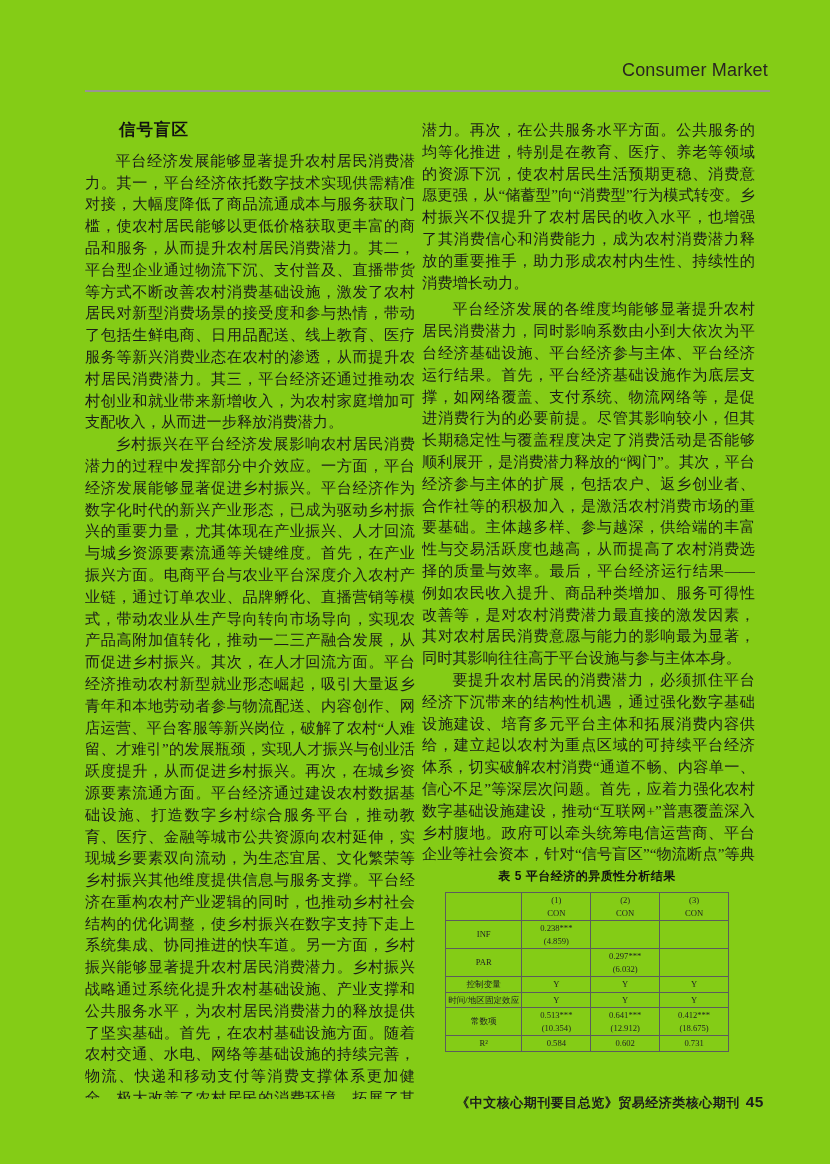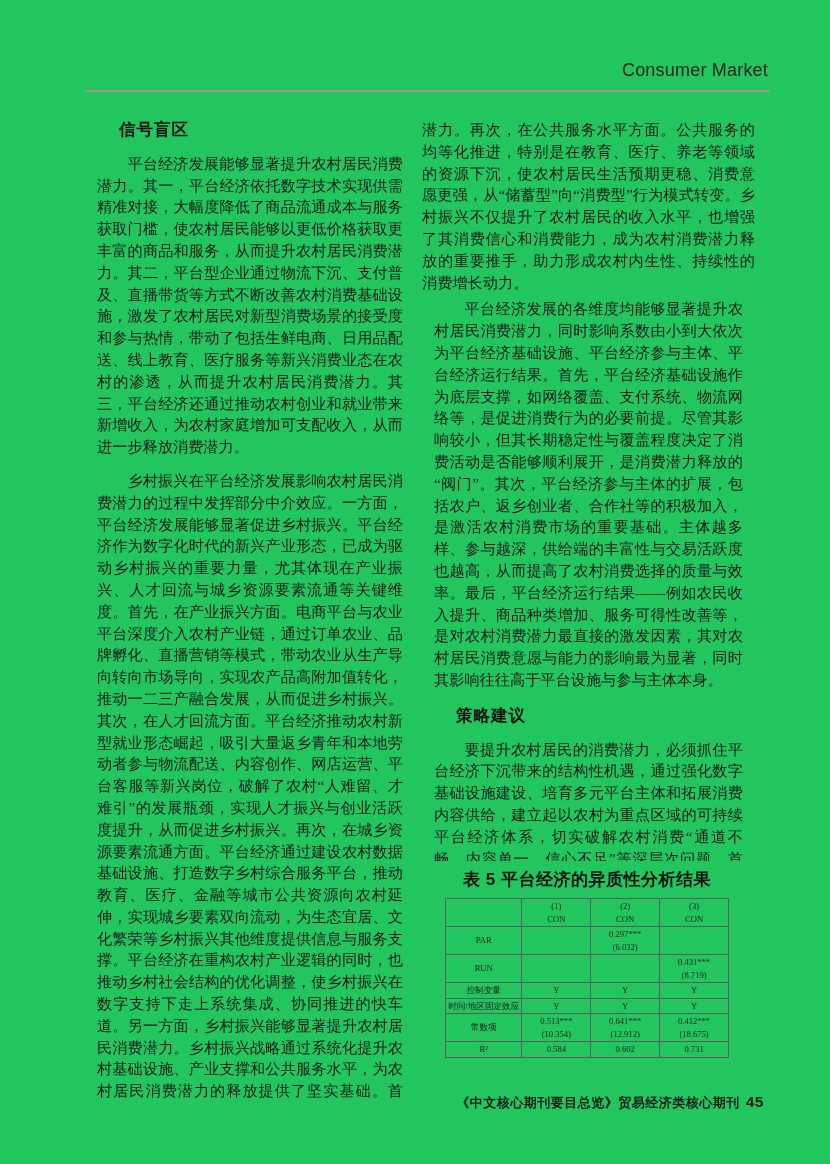--- a/index.html
+++ b/index.html
@@ -1,19 +1,19 @@
 <!DOCTYPE html>
 <html lang="zh"><head>
 <meta charset="utf-8">
 <style>
   html,body{margin:0;padding:0;background:#ffffff;}
   .page{
     position:relative;
     width:830px;height:1164px;
-    background:#22c55e;
+    background:#84cc16;
     font-family:"Liberation Serif","DejaVu Serif",serif;
     color:#1b1b1b;
     overflow:hidden;
   }
   .journal-header{
     position:absolute;top:60px;right:62px;
     font-family:"Liberation Sans","DejaVu Sans",sans-serif;
     font-size:18px;color:#2a2422;letter-spacing:0.2px;
   }
   .header-rule{
@@ -30,31 +30,31 @@
   .sec-title{
     font-family:"Liberation Sans","DejaVu Sans",sans-serif;
     font-weight:bold;font-size:16.5px;color:#111;
     margin:0 0 9px 0;padding-left:34px;letter-spacing:1px;
   }
   .sec-title2{
     font-family:"Liberation Sans","DejaVu Sans",sans-serif;
     font-weight:bold;font-size:16.5px;color:#111;
     margin:14px 0 8px 0;padding-left:34px;letter-spacing:1px;
   }
-  .para{margin:12px;text-indent:2em;}
+  .para{margin:0;text-indent:2em;}
   .para-cont{margin:0;text-indent:0;}
   .para-gap{margin-top:5px;}
   .sub-title{
     font-style:italic;font-size:15px;color:#1b1b1b;
     margin:0 0 3px 0;text-indent:2em;font-weight:normal;
   }
   .table-block{position:absolute;left:445px;top:868px;width:284px;}
   .table-title{
     font-family:"Liberation Sans","DejaVu Sans",sans-serif;
-    font-weight:bold;font-size:17px;color:#111;
+    font-weight:bold;font-size:12px;color:#111;
     text-align:center;margin:0 0 7px 0;letter-spacing:0.5px;
   }
   table.results{
     width:100%;border-collapse:collapse;
     font-size:8.6px;line-height:12.5px;color:#222;
     table-layout:fixed;
   }
   table.results th,table.results td{
     border:1px solid #5c5c5c;
     text-align:center;vertical-align:middle;
@@ -80,21 +80,20 @@
 
   <div class="col col-left">
     <h2 class="sec-title">信号盲区</h2>
     <p class="para">平台经济发展能够显著提升农村居民消费潜力。其一，平台经济依托数字技术实现供需精准对接，大幅度降低了商品流通成本与服务获取门槛，使农村居民能够以更低价格获取更丰富的商品和服务，从而提升农村居民消费潜力。其二，平台型企业通过物流下沉、支付普及、直播带货等方式不断改善农村消费基础设施，激发了农村居民对新型消费场景的接受度和参与热情，带动了包括生鲜电商、日用品配送、线上教育、医疗服务等新兴消费业态在农村的渗透，从而提升农村居民消费潜力。其三，平台经济还通过推动农村创业和就业带来新增收入，为农村家庭增加可支配收入，从而进一步释放消费潜力。</p>
     <p class="para">乡村振兴在平台经济发展影响农村居民消费潜力的过程中发挥部分中介效应。一方面，平台经济发展能够显著促进乡村振兴。平台经济作为数字化时代的新兴产业形态，已成为驱动乡村振兴的重要力量，尤其体现在产业振兴、人才回流与城乡资源要素流通等关键维度。首先，在产业振兴方面。电商平台与农业平台深度介入农村产业链，通过订单农业、品牌孵化、直播营销等模式，带动农业从生产导向转向市场导向，实现农产品高附加值转化，推动一二三产融合发展，从而促进乡村振兴。其次，在人才回流方面。平台经济推动农村新型就业形态崛起，吸引大量返乡青年和本地劳动者参与物流配送、内容创作、网店运营、平台客服等新兴岗位，破解了农村“人难留、才难引”的发展瓶颈，实现人才振兴与创业活跃度提升，从而促进乡村振兴。再次，在城乡资源要素流通方面。平台经济通过建设农村数据基础设施、打造数字乡村综合服务平台，推动教育、医疗、金融等城市公共资源向农村延伸，实现城乡要素双向流动，为生态宜居、文化繁荣等乡村振兴其他维度提供信息与服务支撑。平台经济在重构农村产业逻辑的同时，也推动乡村社会结构的优化调整，使乡村振兴在数字支持下走上系统集成、协同推进的快车道。另一方面，乡村振兴能够显著提升农村居民消费潜力。乡村振兴战略通过系统化提升农村基础设施、产业支撑和公共服务水平，为农村居民消费潜力的释放提供了坚实基础。首先，在农村基础设施方面。随着农村交通、水电、网络等基础设施的持续完善，物流、快递和移动支付等消费支撑体系更加健全，极大改善了农村居民的消费环境，拓展了其可及消费范围，从而提升农村居民消费潜力。其次，在产业支撑方面。在乡村产业振兴的推动下，越来越多的农村地区实现产业转型升级，农民收入来源从单一的传统农业拓展至农产品深加工、乡村旅游、农村电商等多元渠道，有效提升了农村居民的稳定收入与消费能力，从而提升农村居民消费</p>
   </div>
 
   <div class="col col-right">
     <p class="para-cont">潜力。再次，在公共服务水平方面。公共服务的均等化推进，特别是在教育、医疗、养老等领域的资源下沉，使农村居民生活预期更稳、消费意愿更强，从“储蓄型”向“消费型”行为模式转变。乡村振兴不仅提升了农村居民的收入水平，也增强了其消费信心和消费能力，成为农村消费潜力释放的重要推手，助力形成农村内生性、持续性的消费增长动力。</p>
     <p class="para para-gap">平台经济发展的各维度均能够显著提升农村居民消费潜力，同时影响系数由小到大依次为平台经济基础设施、平台经济参与主体、平台经济运行结果。首先，平台经济基础设施作为底层支撑，如网络覆盖、支付系统、物流网络等，是促进消费行为的必要前提。尽管其影响较小，但其长期稳定性与覆盖程度决定了消费活动是否能够顺利展开，是消费潜力释放的“阀门”。其次，平台经济参与主体的扩展，包括农户、返乡创业者、合作社等的积极加入，是激活农村消费市场的重要基础。主体越多样、参与越深，供给端的丰富性与交易活跃度也越高，从而提高了农村消费选择的质量与效率。最后，平台经济运行结果——例如农民收入提升、商品种类增加、服务可得性改善等，是对农村消费潜力最直接的激发因素，其对农村居民消费意愿与能力的影响最为显著，同时其影响往往高于平台设施与参与主体本身。</p>
-    <h2 class="sec-title2">策略建议</h2>
     <p class="para">要提升农村居民的消费潜力，必须抓住平台经济下沉带来的结构性机遇，通过强化数字基础设施建设、培育多元平台主体和拓展消费内容供给，建立起以农村为重点区域的可持续平台经济体系，切实破解农村消费“通道不畅、内容单一、信心不足”等深层次问题。首先，应着力强化农村数字基础设施建设，推动“互联网+”普惠覆盖深入乡村腹地。政府可以牵头统筹电信运营商、平台企业等社会资本，针对“信号盲区”“物流断点”等典型问题开展专项补短板工程，优先建设农村电商物</p>
   </div>
 
   <div class="table-block">
     <div class="table-title">表 5  平台经济的异质性分析结果</div>
     <table class="results">
       <colgroup>
         <col class="lab">
           <col>
           <col>
@@ -104,32 +103,32 @@
           <tr>
             <th></th>
             <th>(1)
 CON</th>
             <th>(2)
 CON</th>
             <th>(3)
 CON</th>
           </tr>
           <tr>
+            <td>INF</td>
+            <td>0.238***
+(4.859)</td>
+            <td></td>
+            <td></td>
+          </tr>
+          <tr>
             <td>PAR</td>
             <td></td>
             <td>0.297***
 (6.032)</td>
             <td></td>
-          </tr>
-          <tr>
-            <td>RUN</td>
-            <td></td>
-            <td></td>
-            <td>0.431***
-(8.719)</td>
           </tr>
           <tr>
             <td>控制变量</td>
             <td>Y</td>
             <td>Y</td>
             <td>Y</td>
           </tr>
           <tr>
             <td>时间/地区固定效应</td>
             <td>Y</td>

